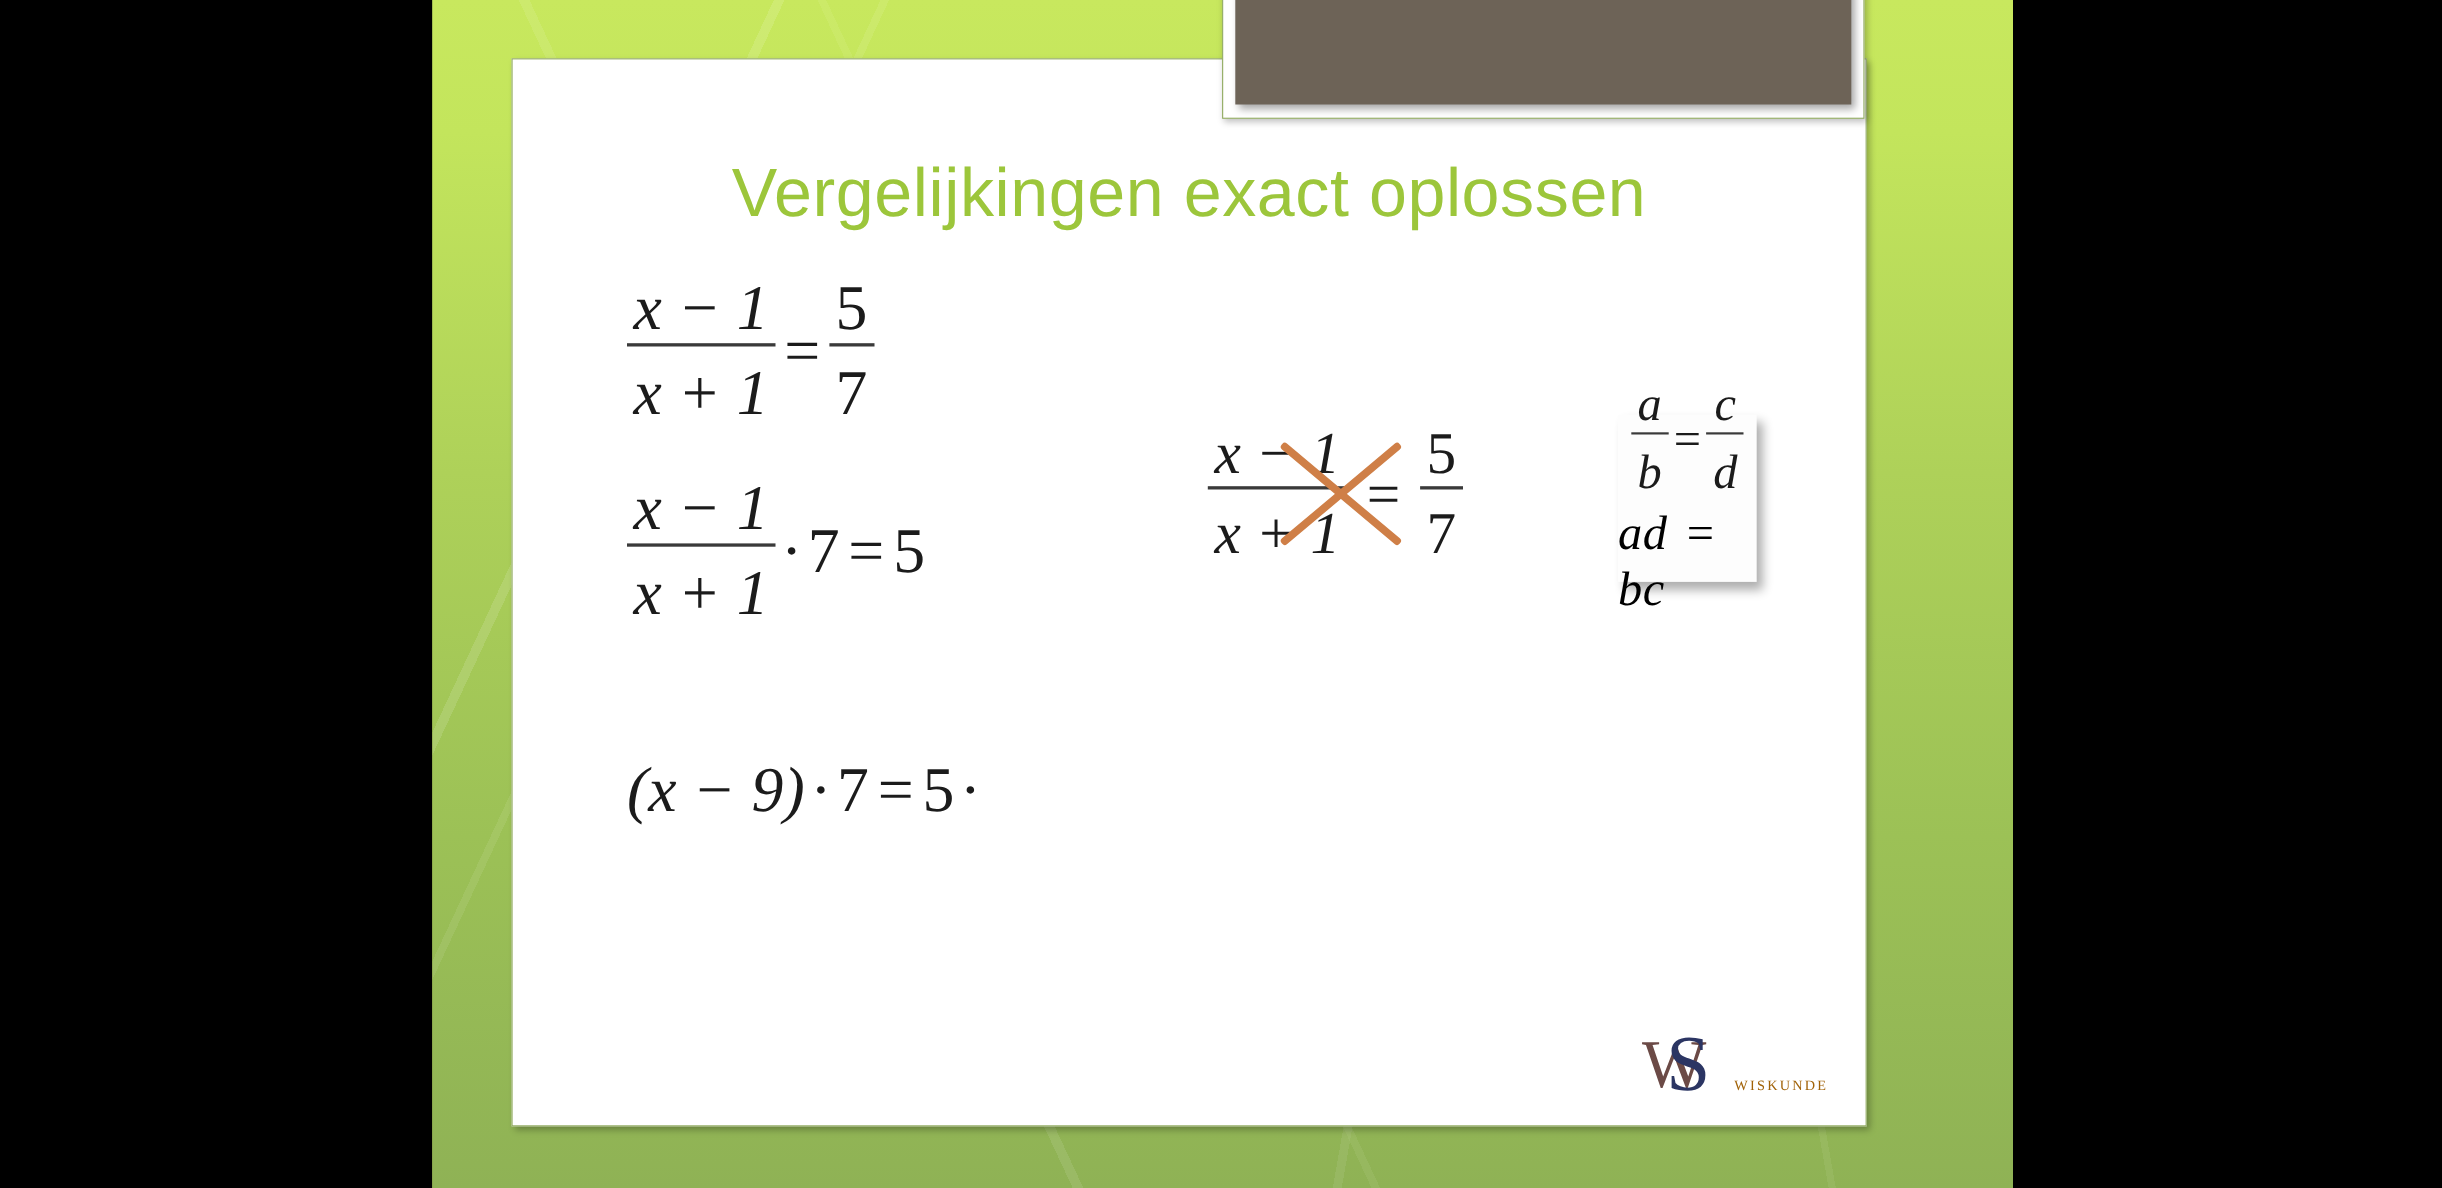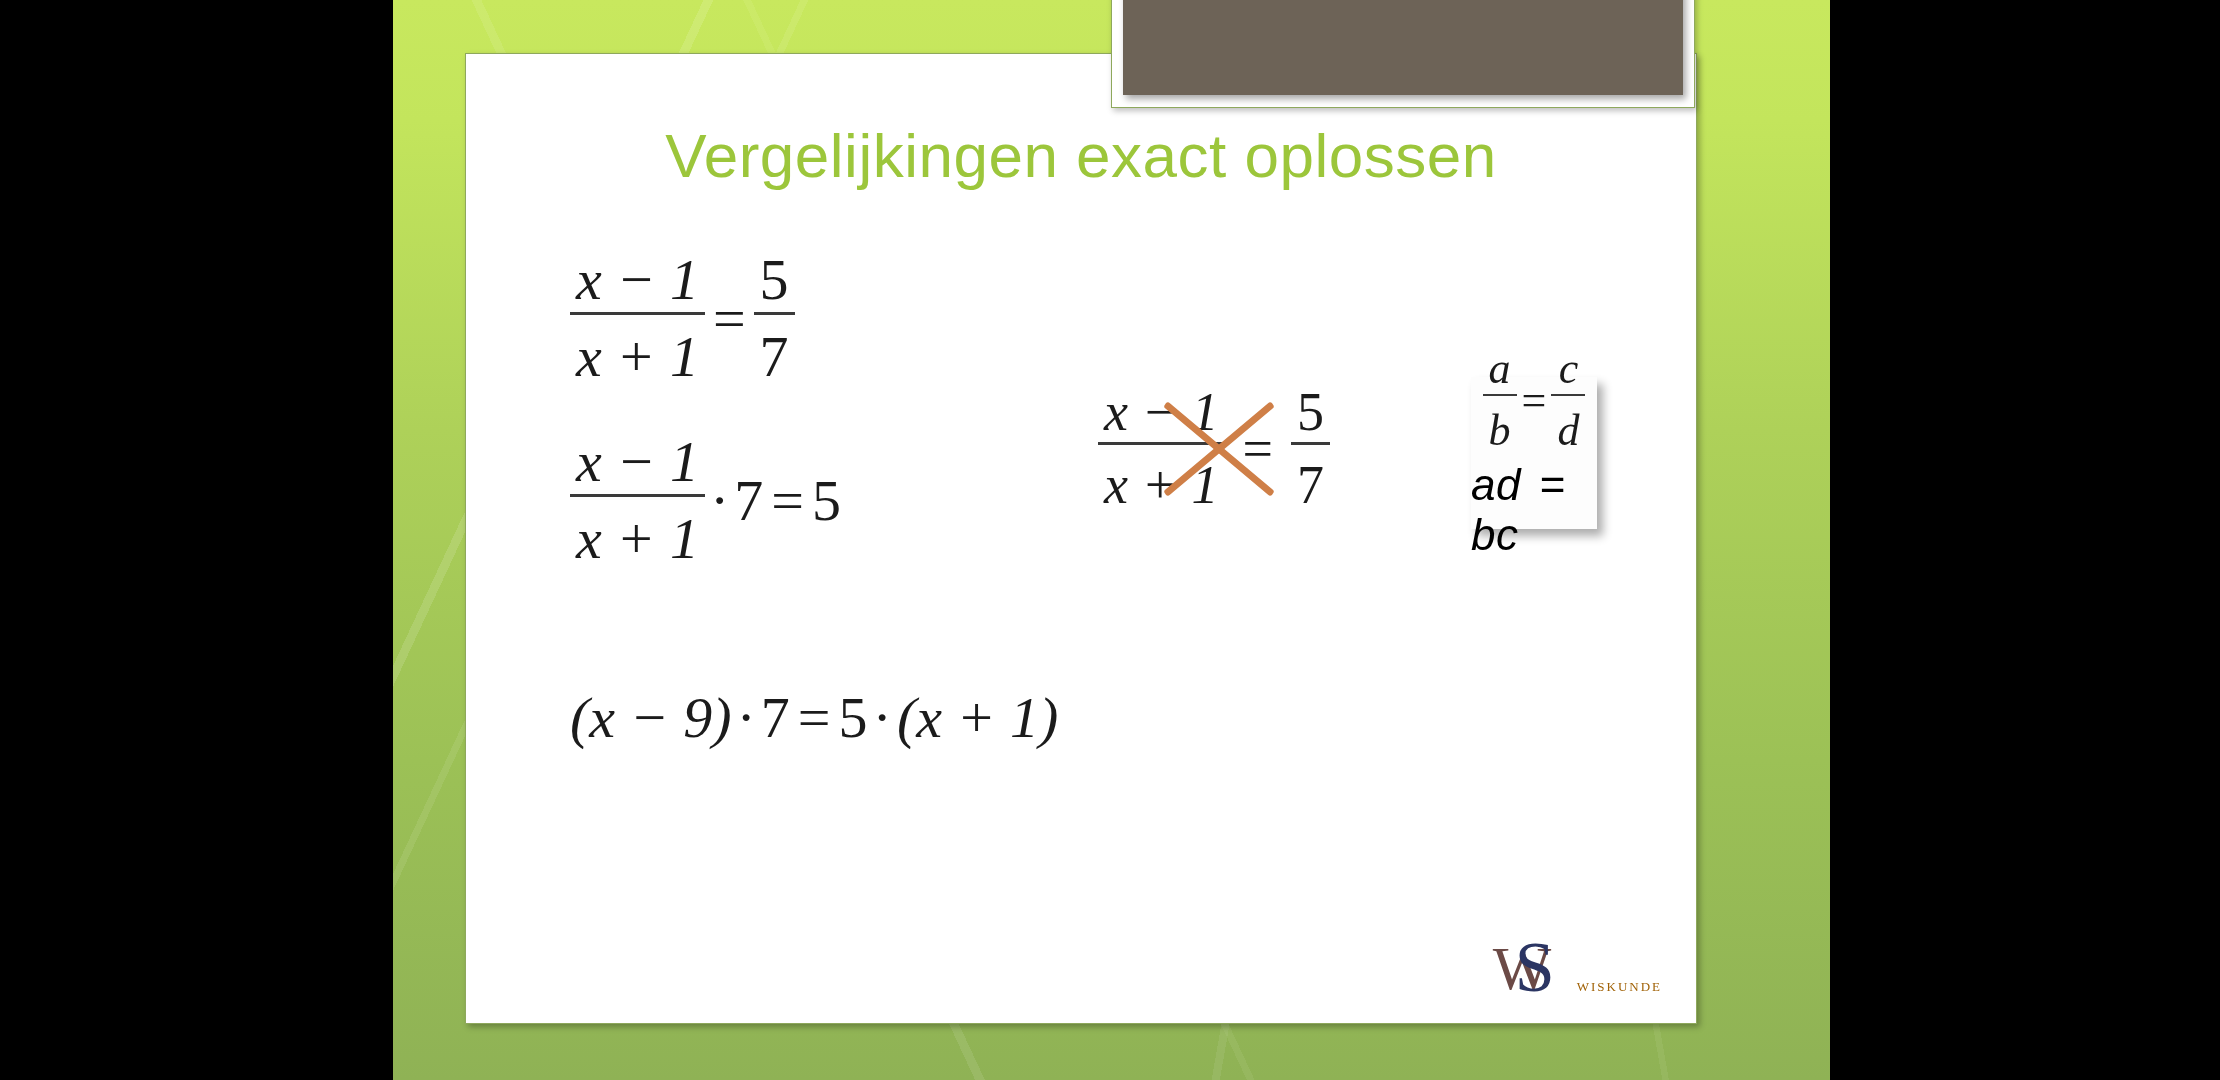--- a/index.html
+++ b/index.html
@@ -91,21 +91,21 @@
     right: 11px;
     bottom: 12px;
     background: #6d6357;
     box-shadow: 3px 4px 7px rgba(0,0,0,.35);
   }
 
   
   #title {
     position: absolute;
     left: 0;
-    top: 66px;
+    top: 86px;
     width: 100%;
     text-align: center;
     color: #9cc63b;
     font-size: 62px;
     font-weight: 300;
     letter-spacing: .5px;
     font-family: "Liberation Sans", sans-serif;
     white-space: nowrap;
   }
 
@@ -179,21 +179,21 @@
     background: #fdfdfd;
     box-shadow: 6px 7px 9px rgba(0,0,0,.32);
     display: flex;
     flex-direction: column;
     align-items: center;
     justify-content: center;
     gap: 6px;
     font-size: 44px;
   }
   #rule-card .row1 { display: inline-flex; align-items: center; }
-  #rule-card .row2 { font-family: Liberation Sans, sans-serif; font-style: italic; letter-spacing: .5px; }
+  #rule-card .row2 { font-family: Liberation Serif, serif; font-style: italic; letter-spacing: .5px; }
   #rule-card .row2 .eq { font-style: normal; padding: 0 6px; }
   #rule-card .frac .bar { height: 2px; }
 
   
   #logo {
     position: absolute;
     right: 34px;
     bottom: 18px;
     display: flex;
     align-items: flex-end;
@@ -269,21 +269,20 @@
         <span>5</span>
       </div>
 
       <div id="eq3" class="math">
         <span class="v">(x − 9)</span>
         <span class="op tight">·</span>
         <span>7</span>
         <span class="op">=</span>
         <span>5</span>
         <span class="op tight">·</span>
-        <span class="v">(x + 1)</span>
       </div>
 
       <div id="cross-eq" class="math">
         <span class="frac">
           <span class="num v">x − 1</span>
           <span class="bar"></span>
           <span class="den v">x + 1</span>
         </span>
         <span class="eqsign">=</span>
         <span class="frac">

